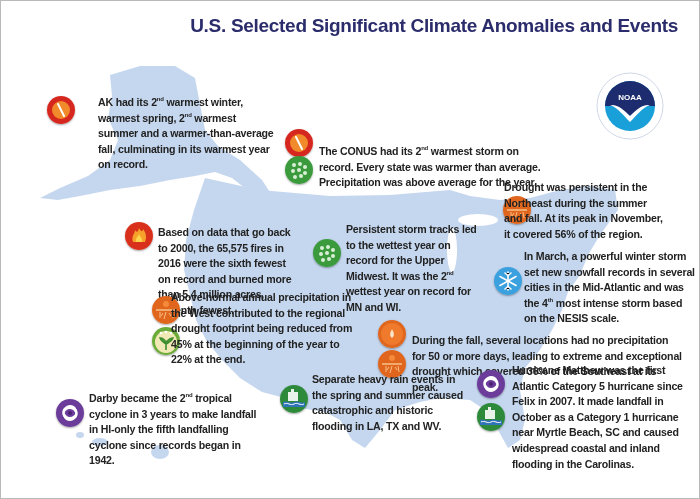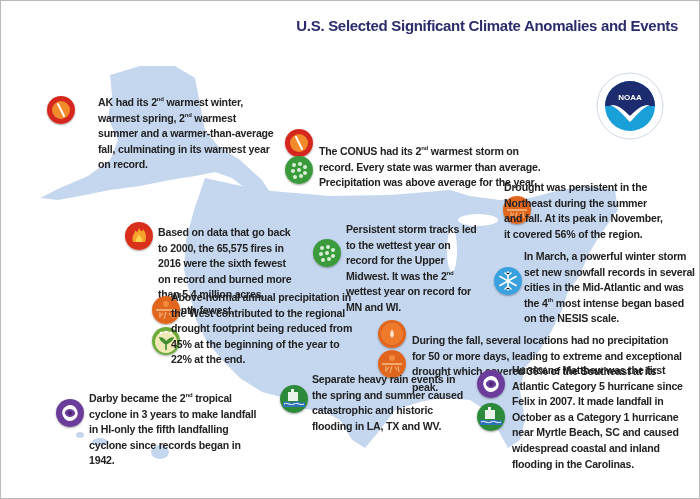--- a/index.html
+++ b/index.html
@@ -6,21 +6,21 @@
   body {
     width:700px; height:499px; position:relative; overflow:hidden;
     background:#ffffff;
     font-family:"Liberation Sans", sans-serif;
     color:#1a1a1a;
   }
   .frame { position:absolute; left:0; top:0; width:698px; height:497px; border:1px solid #b9b9b9; }
   .title {
     position:absolute; right:22px; top:12px; text-align:right;
     font-family:"Liberation Sans", sans-serif; font-weight:bold;
-    color:#2b2c6b; font-size:15px; line-height:28px; letter-spacing:-0.3px;
+    color:#2b2c6b; font-size:19px; line-height:28px; letter-spacing:-0.3px;
   }
   .map { position:absolute; left:0; top:0; width:700px; height:499px; }
   .note {
     position:absolute; font-size:10.6px; line-height:15.6px; font-weight:bold;
     color:#222; letter-spacing:-0.2px;
   }
   .note sup { font-size:6px; vertical-align:top; line-height:8px; }
   .icon {
     position:absolute; width:28px; height:28px; border-radius:50%;
     box-shadow: 0 1px 2px rgba(0,0,0,0.35);
@@ -141,21 +141,21 @@
       <g stroke="#ffffff" stroke-width="1.6" stroke-linecap="round">
         <path d="M14,5 L14,23"></path>
         <path d="M6,9.5 L22,18.5"></path>
         <path d="M6,18.5 L22,9.5"></path>
         <path d="M11,6 L14,8.5 L17,6"></path>
         <path d="M11,22 L14,19.5 L17,22"></path>
       </g>
     </svg>
 </div>
 <div class="note" style="left:524px;top:249px;width:172px;">
-  <span>In March, a powerful winter storm set new snowfall records in several cities in the Mid-Atlantic and was the 4</span><sup>th</sup><span> most intense began based on the NESIS scale.</span>
+  <span>In March, a powerful winter storm set new snowfall records in several cities in the Mid-Atlantic and was the 4</span><sup>th</sup><span> most intense storm based on the NESIS scale.</span>
 </div>
 
 <div class="icon" style="left:152px;top:296px;">
   <svg viewBox="0 0 28 28">
       <circle cx="14" cy="14" r="14" fill="#e0661e"></circle>
       <path d="M4,14 L24,14" stroke="#f9c08a" stroke-width="1.5"></path>
       <path d="M8,16 L8,22 M14,16 L12,23 M20,16 L21,22 M11,17 L9,20 M17,17 L19,20" stroke="#f9c08a" stroke-width="1"></path>
       <circle cx="14" cy="8" r="3" fill="#f58a3a"></circle>
     </svg>
 </div>

